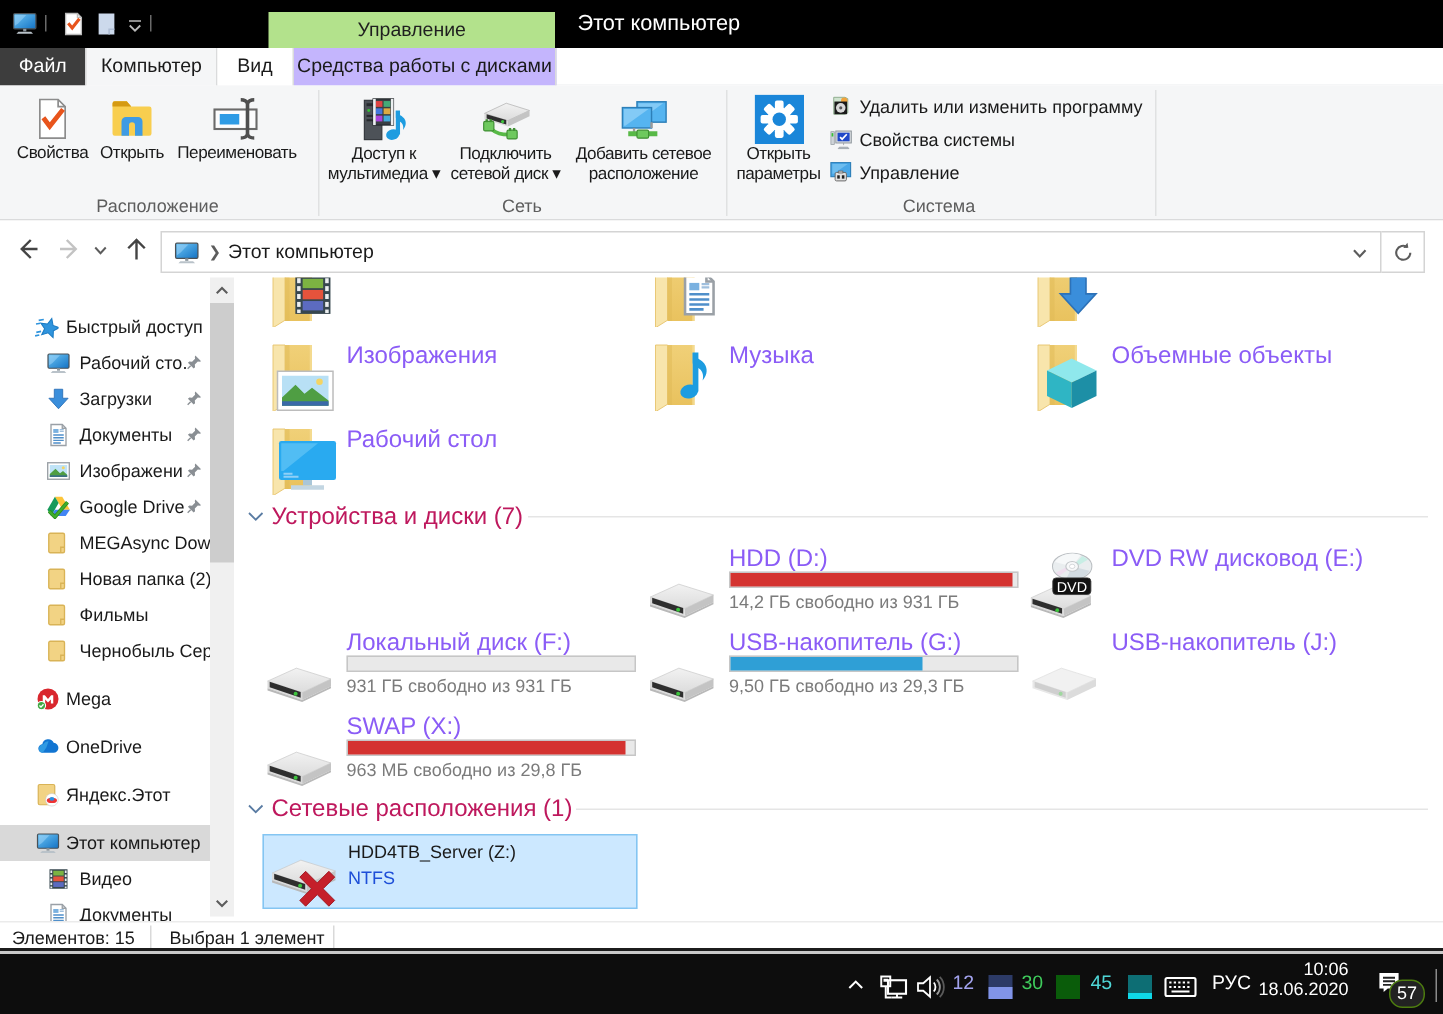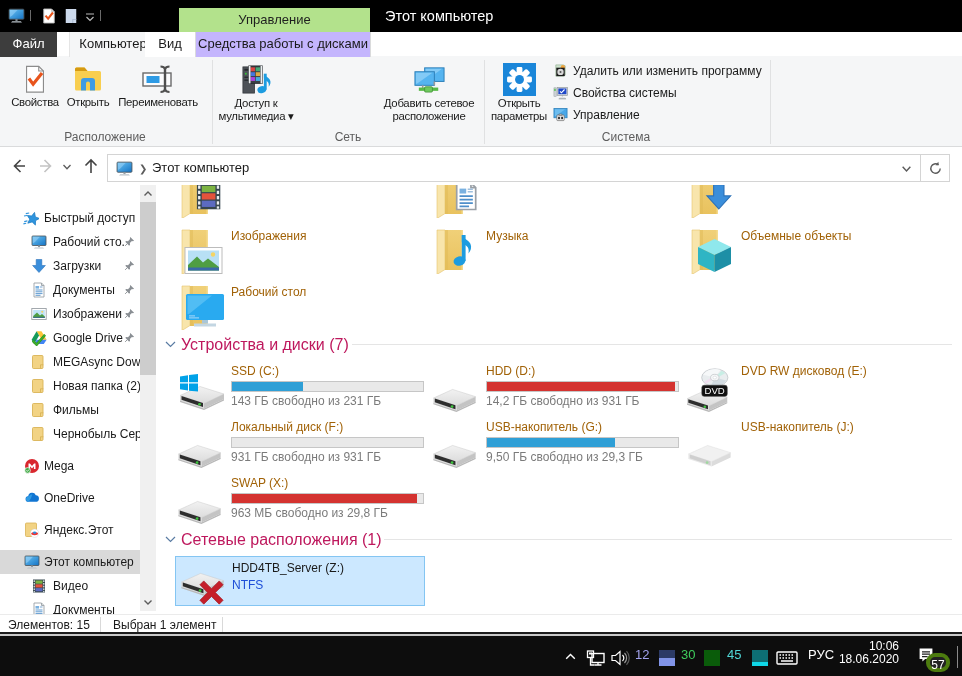--- a/index.html
+++ b/index.html
@@ -12,21 +12,21 @@
 #titlebar { position:absolute; left:0; top:0; width:962px; height:32px; background:#000; }
 #qat-pc-icon { position:absolute; left:8px; top:7px; }
 .qat-sep { position:absolute; top:10px; width:1px; height:11px; background:#6a6a6a; }
 #ctx-tab { position:absolute; left:179px; top:8px; width:191px; height:24px; background:#b3e28c; color:#1f1f1f; font-size:13px; text-align:center; line-height:24px; }
 #win-title { position:absolute; left:385px; top:0; height:32px; line-height:32px; color:#fff; font-size:14.5px; }
 
 
 #tabrow { position:absolute; left:0; top:32px; width:962px; height:25px; background:#fff; border-bottom:1px solid #f5f6f7; }
 .tab { position:absolute; top:0; height:25px; font-size:13px; color:#1a1a1a; text-align:center; line-height:24px; }
 #tab-file { left:0; width:57px; background:#3d3d3d; color:#fff; }
-#tab-computer { left:57px; width:88px; background:#f5f6f7; border-left:1px solid #e5e5e5; border-right:1px solid #dadbdc;margin-left:12px; }
+#tab-computer { left:57px; width:88px; background:#f5f6f7; border-left:1px solid #e5e5e5; border-right:1px solid #dadbdc; }
 #tab-view { left:145px; width:51px; background:#fff; border-right:1px solid #dadbdc; }
 #tab-drivetools { left:196px; width:175px; background:#c4b5fd; border-right:1px solid #dadbdc; }
 
 
 #ribbon { position:absolute; left:0; top:57px; width:962px; height:90px; background:#f5f6f7; border-bottom:1px solid #dadbdc; }
 .rib-sep { position:absolute; top:3px; width:1px; height:84px; background:#e0e1e2; }
 .rib-btn { position:absolute; top:3px; text-align:center; }
 .rib-btn .ric { display:block; margin:3px auto 1px auto; }
 .rib-lbl { font-size:11.4px; color:#1a1a1a; line-height:13px; white-space:nowrap; letter-spacing:-0.3px; }
 .grp-lbl { position:absolute; top:73px; font-size:12px; color:#5d5d5d; text-align:center; }
@@ -56,21 +56,21 @@
 .sarrow { position:absolute; left:3px; width:10px; height:10px; }
 
 #content { position:absolute; left:157px; top:0; width:805px; height:429px; overflow:hidden; }
 .sect-head { position:absolute; left:5px; height:18px; }
 .sect-head .sh-chev { position:absolute; left:3px; top:3px; }
 .sect-head .sh-txt { position:absolute; left:19px; top:0; font-size:16px; color:#be185d; white-space:nowrap; }
 .sect-head .sh-line { position:absolute; top:8px; height:1px; background:#e5e5e5; }
 
 .tile { position:absolute; width:250px; height:50px; }
 .tile .ticon { position:absolute; left:2px; top:0; }
-.tile .tlabel { position:absolute; left:56px; top:3px; font-size:12px; color:#a16207; white-space:nowrap; }
+.tile .tlabel { position:absolute; left:56px; top:3px; font-size:16px; color:#8b5cf6; white-space:nowrap; }
 .tile .tsub { position:absolute; left:56px; top:33px; font-size:12px; color:#7b7b7b; white-space:nowrap; }
 .tile .tbar { position:absolute; left:56px; top:20px; width:193px; height:11px; background:#e9e9e9; border:1px solid #c6c6c6; }
 .tile .tfill { height:100%; }
 #nettile { position:absolute; left:18px; top:371px; width:250px; height:50px; background:#cce8ff; border:1px solid #84c5f2; }
 
 
 #statusbar { position:absolute; left:0; top:614px; width:962px; height:22px; background:#fff; border-top:1px solid #ebebeb; font-size:12px; color:#1a1a1a; }
 #statusbar .st1 { position:absolute; left:8px; top:3px; }
 #statusbar .st2 { position:absolute; left:113px; top:3px; }
 .st-sep { position:absolute; top:2px; width:1px; height:17px; background:#d9d9d9; }
@@ -443,20 +443,27 @@
     <div class="grp-lbl" style="left:55px;width:100px">Расположение</div>
     <div class="rib-sep" style="left:212px"></div>
 
     <div class="rib-btn" style="left:210px;width:92px">
       <svg class="ric" width="33" height="33">
           <use href="#sym-rmedia"></use>
         </svg>
       <div class="rib-lbl">Доступ к</div>
       <div class="rib-lbl">мультимедиа ▾</div>
     </div>
+    <div class="rib-btn" style="left:292px;width:90px">
+      <svg class="ric" width="33" height="33">
+          <use href="#sym-rmap"></use>
+        </svg>
+      <div class="rib-lbl">Подключить</div>
+      <div class="rib-lbl">сетевой диск ▾</div>
+    </div>
     <div class="rib-btn" style="left:378px;width:102px">
       <svg class="ric" width="33" height="33">
           <use href="#sym-radd"></use>
         </svg>
       <div class="rib-lbl">Добавить сетевое</div>
       <div class="rib-lbl">расположение</div>
     </div>
     <div class="grp-lbl" style="left:298px;width:100px">Сеть</div>
     <div class="rib-sep" style="left:484px"></div>
 
@@ -717,35 +724,20 @@
       </div>
 
       <div class="sect-head" style="top:151px;width:800px">
         <svg class="sh-chev" width="11" height="11" viewBox="0 0 11 11">
             <path d="M1 3 L5.5 7.5 L10 3" fill="none" stroke="#5a7ca3" stroke-width="1.2"></path>
           </svg>
         <div class="sh-txt">Устройства и диски (7)</div>
         <div class="sh-line" style="left:190px;width:600px"></div>
       </div>
 
-      <div class="tile" style="left:18px;top:176px">
-        <svg class="ticon" style="top:12px" width="48" height="38" viewBox="0 0 48 38">
-          <g transform="translate(2,12)">
-              <use href="#sym-drive" width="46" height="26"></use>
-            </g>
-          <g transform="translate(3,1)">
-              <use href="#sym-winflag" width="18" height="18"></use>
-            </g>
-        </svg>
-        <div class="tlabel">SSD (C:)</div>
-        <div class="tbar">
-            <div class="tfill" style="width: 37%; background: rgb(47, 159, 214);"></div>
-          </div>
-        <div class="tsub">143 ГБ свободно из 231 ГБ</div>
-      </div>
       <div class="tile" style="left:273px;top:176px">
         <svg class="ticon" style="top:27px" width="45" height="25" viewBox="0 0 46 26">
             <use href="#sym-drive"></use>
           </svg>
         <div class="tlabel">HDD (D:)</div>
         <div class="tbar">
             <div class="tfill" style="width: 98.5%; background: rgb(212, 51, 48);"></div>
           </div>
         <div class="tsub">14,2 ГБ свободно из 931 ГБ</div>
       </div>
@@ -847,16 +839,16 @@
         <use href="#sym-tray-kbd"></use>
       </svg>
     <div class="abs traytxt" style="left:808px;top:0;color:#fff">РУС</div>
     <div id="clock">
       <div>10:06</div>
       <div>18.06.2020</div>
     </div>
     <svg class="abs" style="left:917px;top:11px" width="18" height="16">
         <use href="#sym-tray-note"></use>
       </svg>
-    <div class="abs" style="left:926px;top:17px;width:24px;height:19px;background:#222;border:4px solid #4d7c0f;border-radius:9px;color:#fff;font-size:12px;text-align:center;line-height:17px">57</div>
+    <div class="abs" style="left:926px;top:17px;width:24px;height:19px;background:#222;border:1px solid #4d7c0f;border-radius:9px;color:#fff;font-size:12px;text-align:center;line-height:17px">57</div>
     <div id="showdesk"></div>
   </div>
 </div>
 
 </body></html>

